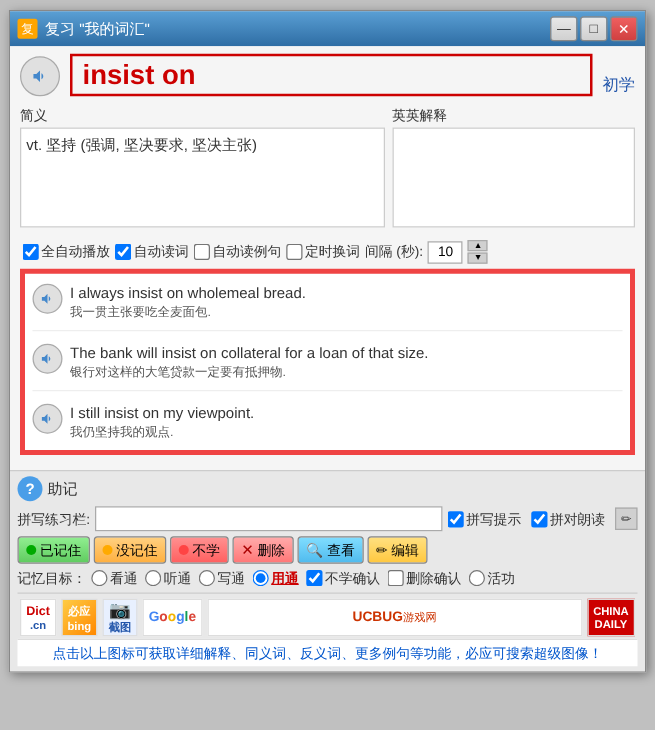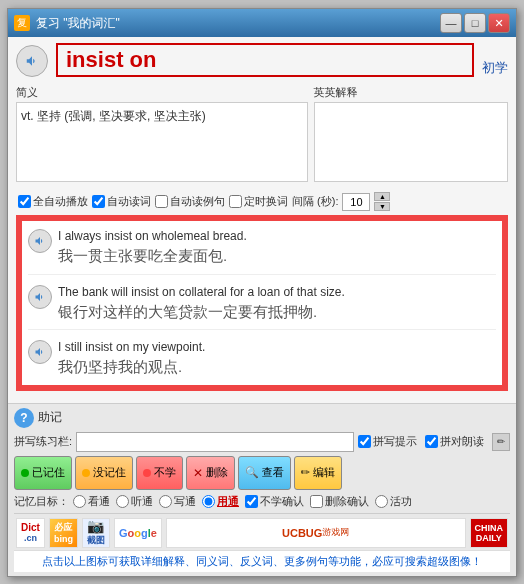--- a/index.html
+++ b/index.html
@@ -152,21 +152,21 @@
     .interval-input {
       width: 28px;
       height: 18px;
       border: 1px solid #aaa;
       text-align: center;
       font-size: 11px;
     }
 
     
     .examples-box {
-      border: 6px solid #ef4444;
+      border: 4px solid #ef4444;
       background: white;
       padding: 6px;
       margin-bottom: 6px;
     }
     .example-row {
       display: flex;
       align-items: flex-start;
       gap: 6px;
       margin-bottom: 8px;
       padding-bottom: 6px;
@@ -192,21 +192,21 @@
     }
     .ex-text {
       flex: 1;
     }
     .ex-en {
       font-size: 12px;
       color: #333;
       line-height: 1.5;
     }
     .ex-cn {
-      font-size: 15px;
+      font-size: 10px;
       color: #555;
       line-height: 1.5;
     }
 
     
     .bottom-section {
       background: #e8e8e8;
       border-top: 1px solid #ccc;
       padding: 4px 6px;
     }
@@ -277,21 +277,21 @@
 
     
     .action-row {
       display: flex;
       gap: 3px;
       margin-bottom: 4px;
       flex-wrap: wrap;
     }
     .action-btn {
       height: 22px;
-      padding: 16px 6px;
+      padding: 4px 6px;
       border: 1px solid #888;
       border-radius: 3px;
       cursor: pointer;
       font-size: 11px;
       display: flex;
       align-items: center;
       gap: 3px;
       white-space: nowrap;
     }
     .btn-green { background: linear-gradient(to bottom, #90ee90, #60cc60); }

